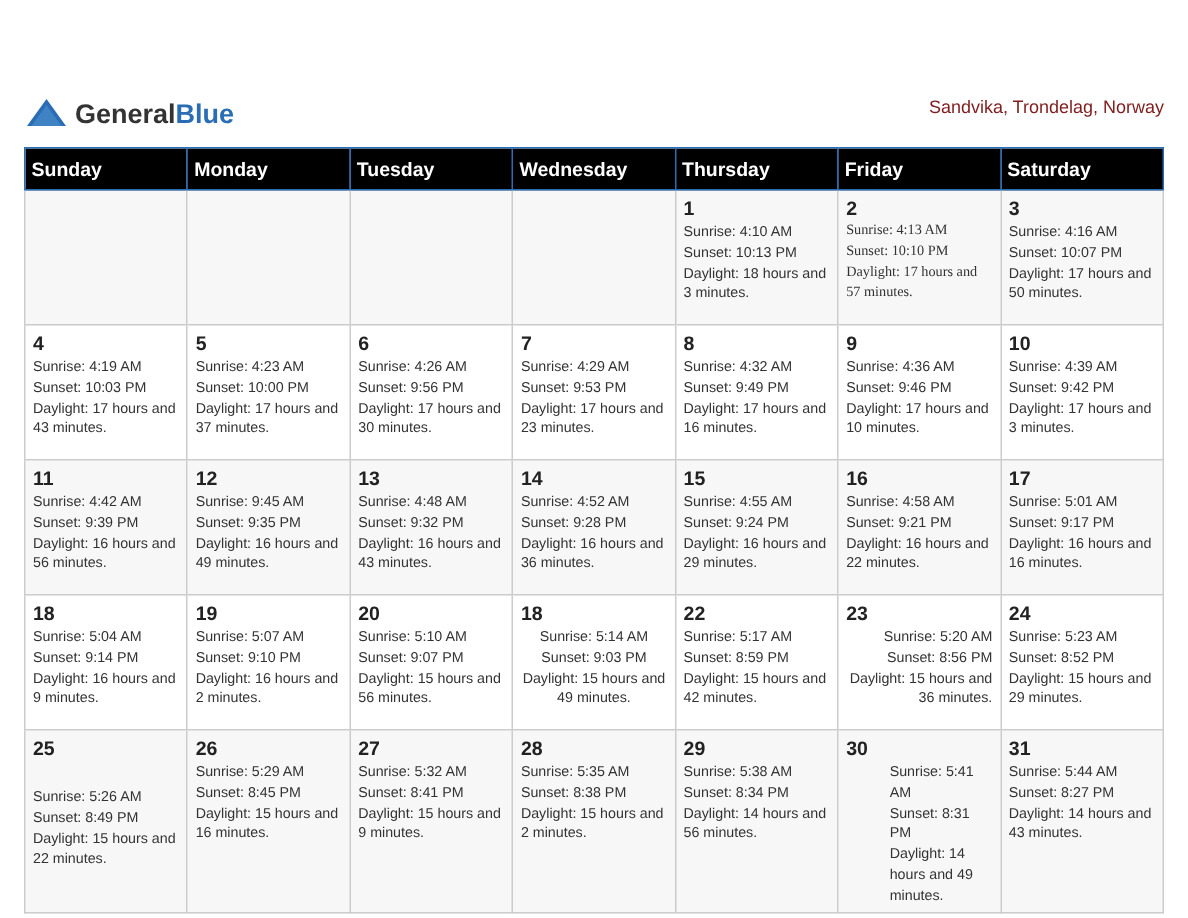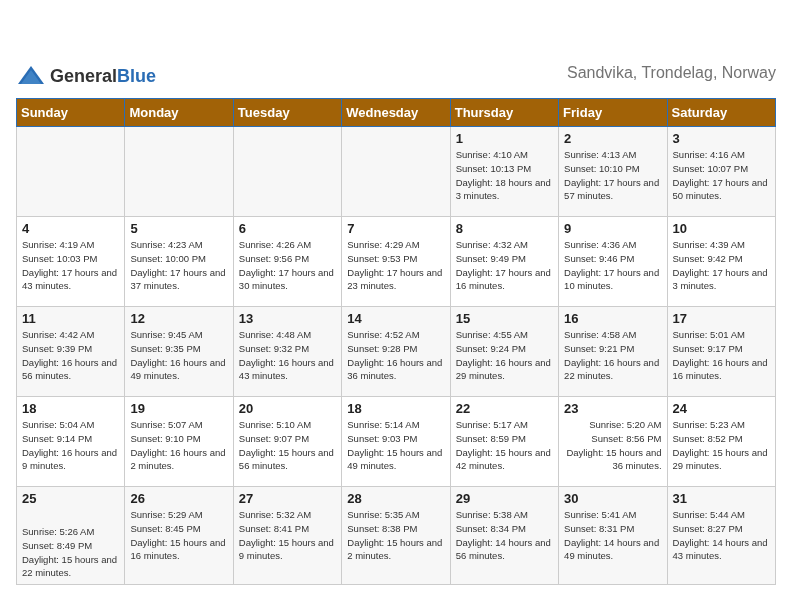--- a/index.html
+++ b/index.html
@@ -38,30 +38,30 @@
     }
     .title-area {
       text-align: right;
     }
     .month-title {
       font-size: 36px;
       font-weight: normal;
       color: #222;
     }
     .location-title {
-      font-size: 16px;
-      color: #737373;
+      font-size: 12px;
+      color: #7f1d1d;
     }
     table {
       width: 100%;
       border-collapse: collapse;
       table-layout: fixed;
     }
     thead tr th {
-      background-color: #a16207;
+      background-color: #000000;
       color: #fff;
       font-size: 13px;
       padding: 6px 4px;
       text-align: left;
       border: 1px solid #2a6db5;
     }
     tbody tr td {
       vertical-align: top;
       border: 1px solid #ccc;
       padding: 4px 5px;
@@ -129,21 +129,21 @@
         <td class="empty-cell"></td>
         <td class="empty-cell"></td>
         <td>
           <span class="day-number">1</span>
           <div class="day-info" style="white-space: pre-line;">Sunrise: 4:10 AM
 Sunset: 10:13 PM
 Daylight: 18 hours and 3 minutes.</div>
         </td>
         <td>
           <span class="day-number">2</span>
-          <div class="day-info" style="white-space: pre-line;">Sunrise: 4:13 AM
+          <div class="day-info" style="white-space: pre-line; font-family: Liberation Serif, serif;">Sunrise: 4:13 AM
 Sunset: 10:10 PM
 Daylight: 17 hours and 57 minutes.</div>
         </td>
         <td>
           <span class="day-number">3</span>
           <div class="day-info" style="white-space: pre-line;">Sunrise: 4:16 AM
 Sunset: 10:07 PM
 Daylight: 17 hours and 50 minutes.</div>
         </td>
       </tr>
@@ -249,21 +249,21 @@
 Daylight: 16 hours and 2 minutes.</div>
         </td>
         <td>
           <span class="day-number">20</span>
           <div class="day-info" style="white-space: pre-line;">Sunrise: 5:10 AM
 Sunset: 9:07 PM
 Daylight: 15 hours and 56 minutes.</div>
         </td>
         <td>
           <span class="day-number">18</span>
-          <div class="day-info" style="white-space: pre-line;">Sunrise: 5:14 AM
+          <div class="day-info" style="white-space: pre-line; text-align: center;">Sunrise: 5:14 AM
 Sunset: 9:03 PM
 Daylight: 15 hours and 49 minutes.</div>
         </td>
         <td>
           <span class="day-number">22</span>
           <div class="day-info" style="white-space: pre-line;">Sunrise: 5:17 AM
 Sunset: 8:59 PM
 Daylight: 15 hours and 42 minutes.</div>
         </td>
         <td>
@@ -305,21 +305,21 @@
 Daylight: 15 hours and 2 minutes.</div>
         </td>
         <td>
           <span class="day-number">29</span>
           <div class="day-info" style="white-space: pre-line;">Sunrise: 5:38 AM
 Sunset: 8:34 PM
 Daylight: 14 hours and 56 minutes.</div>
         </td>
         <td>
           <span class="day-number">30</span>
-          <div class="day-info" style="white-space: pre-line;">Sunrise: 5:41 AM
+          <div class="day-info" style="white-space: pre-line; margin-left: 29px;">Sunrise: 5:41 AM
 Sunset: 8:31 PM
 Daylight: 14 hours and 49 minutes.</div>
         </td>
         <td>
           <span class="day-number">31</span>
           <div class="day-info" style="white-space: pre-line;">Sunrise: 5:44 AM
 Sunset: 8:27 PM
 Daylight: 14 hours and 43 minutes.</div>
         </td>
       </tr>

